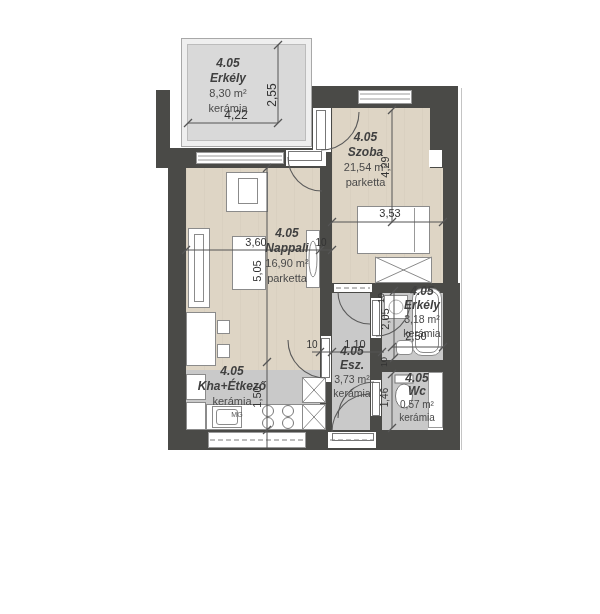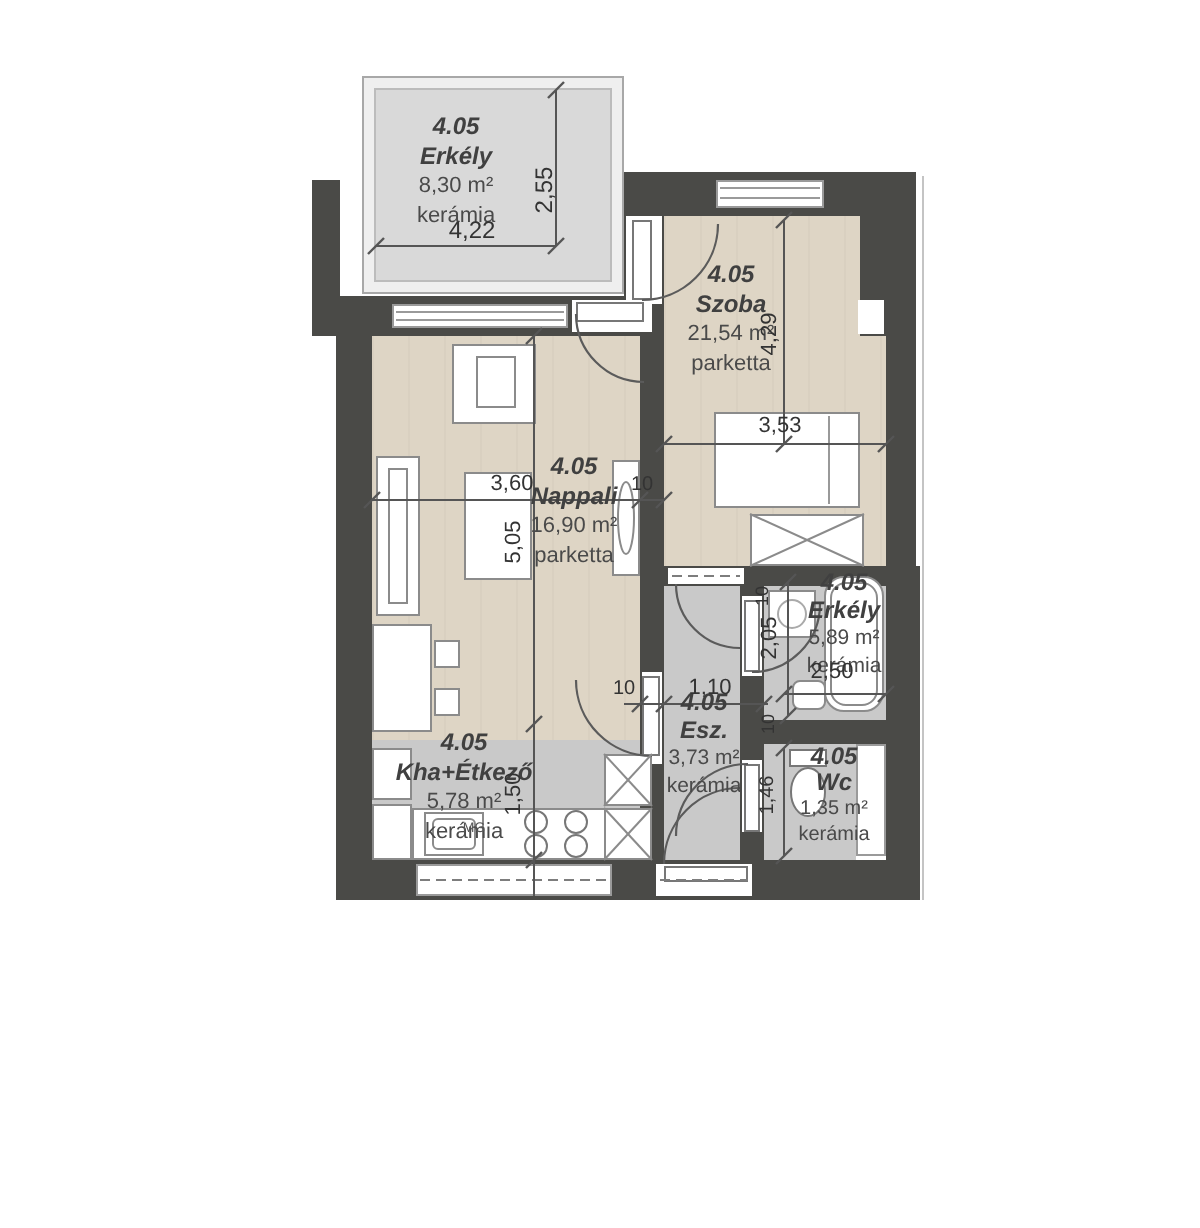--- a/index.html
+++ b/index.html
@@ -200,42 +200,41 @@
   <div class="room-label" style="left:248px;top:226px;width:78px;">
     <div class="code">4.05</div>
     <div class="rname">Nappali</div>
     <div>16,90 m²</div>
     <div>parketta</div>
   </div>
 
   <div class="room-label" style="left:176px;top:364px;width:112px;">
     <div class="code">4.05</div>
     <div class="rname">Kha+Étkező</div>
-    <div>5,78 m²</div>
     <div>kerámia</div>
   </div>
 
   <div class="room-label" style="left:328px;top:344px;width:48px;font-size:10.5px;line-height:14px;">
     <div class="code">4.05</div>
     <div class="rname">Esz.</div>
     <div>3,73 m²</div>
     <div>kerámia</div>
   </div>
 
   <div class="room-label" style="left:397px;top:284px;width:50px;font-size:10.5px;line-height:14px;">
     <div class="code">4.05</div>
     <div class="rname">Erkély</div>
-    <div>5,89 m²</div>
+    <div>3,18 m²</div>
     <div>kerámia</div>
   </div>
 
   <div class="room-label" style="left:394px;top:372px;width:46px;font-size:10px;line-height:13px;">
     <div class="code">4.05</div>
     <div class="rname">Wc</div>
-    <div>1,35 m²</div>
+    <div>0,57 m²</div>
     <div>kerámia</div>
   </div>
 
   <div class="dim" style="left:216px;top:108px;width:40px;font-size:12px;">4,22</div>
   <div class="dim rot" style="left:252px;top:88px;width:40px;font-size:12px;">2,55</div>
   <div class="dim" style="left:238px;top:236px;width:36px;">3,60</div>
   <div class="dim small10" style="left:312px;top:237px;width:18px;">10</div>
   <div class="dim" style="left:372px;top:207px;width:36px;">3,53</div>
   <div class="dim rot" style="left:365px;top:161px;width:40px;">4,29</div>
   <div class="dim rot" style="left:237px;top:265px;width:40px;">5,05</div>

